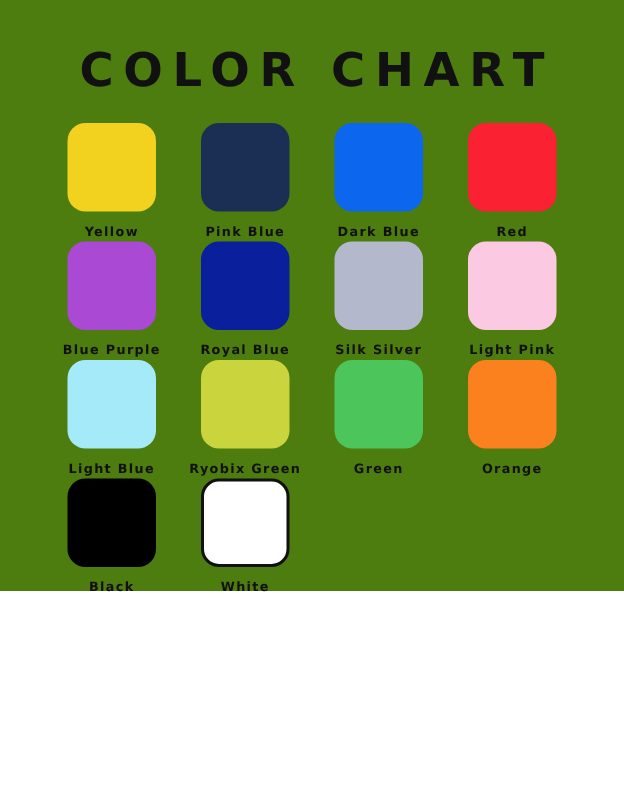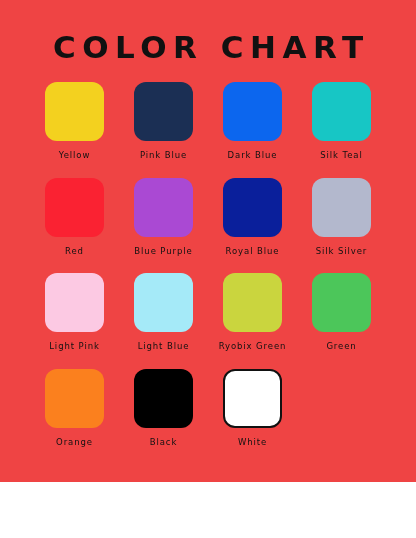--- a/index.html
+++ b/index.html
@@ -8,25 +8,25 @@
   }
   body {
     width: 416px;
     height: 538px;
     background: #ffffff;
     font-family: "Liberation Sans", sans-serif;
     overflow: hidden;
   }
   .page {
     width: 416px;
-    height: 482px;
+    height: 394px;
     box-sizing: border-box;
     display: flex;
     flex-direction: column;
-    background: #ef4444;
+    background: #4d7c0f;
   }
   .chart-title {
     margin: 0;
     padding: 28px 0 0 0;
     text-align: center;
     font-family: "DejaVu Sans", sans-serif;
     font-size: 31px;
     font-weight: 700;
     letter-spacing: 6.5px;
     color: #111111;
@@ -56,21 +56,21 @@
     border-radius: 12px;
     box-sizing: border-box;
   }
   .swatch-chip.bordered {
     border: 2px solid #111111;
   }
   .swatch-label {
     margin-top: 9px;
     font-family: "DejaVu Sans", sans-serif;
     font-size: 8.5px;
-    font-weight: 400;
+    font-weight: 700;
     letter-spacing: 0.9px;
     color: #111111;
     text-align: center;
     white-space: nowrap;
     line-height: 11px;
   }
 </style>
 </head>
 <body>
 
@@ -89,24 +89,20 @@
     <div class="swatch-cell">
       <div class="swatch-chip" style="background-color: rgb(27, 47, 84);"></div>
       <div class="swatch-label">Pink Blue</div>
     </div>
 
     <div class="swatch-cell">
       <div class="swatch-chip" style="background-color: rgb(12, 102, 238);"></div>
       <div class="swatch-label">Dark Blue</div>
     </div>
 
-    <div class="swatch-cell">
-      <div class="swatch-chip" style="background-color: rgb(23, 198, 197);"></div>
-      <div class="swatch-label">Silk Teal</div>
-    </div>
 
     <div class="swatch-cell">
       <div class="swatch-chip" style="background-color: rgb(250, 34, 50);"></div>
       <div class="swatch-label">Red</div>
     </div>
 
     <div class="swatch-cell">
       <div class="swatch-chip" style="background-color: rgb(170, 73, 211);"></div>
       <div class="swatch-label">Blue Purple</div>
     </div>

